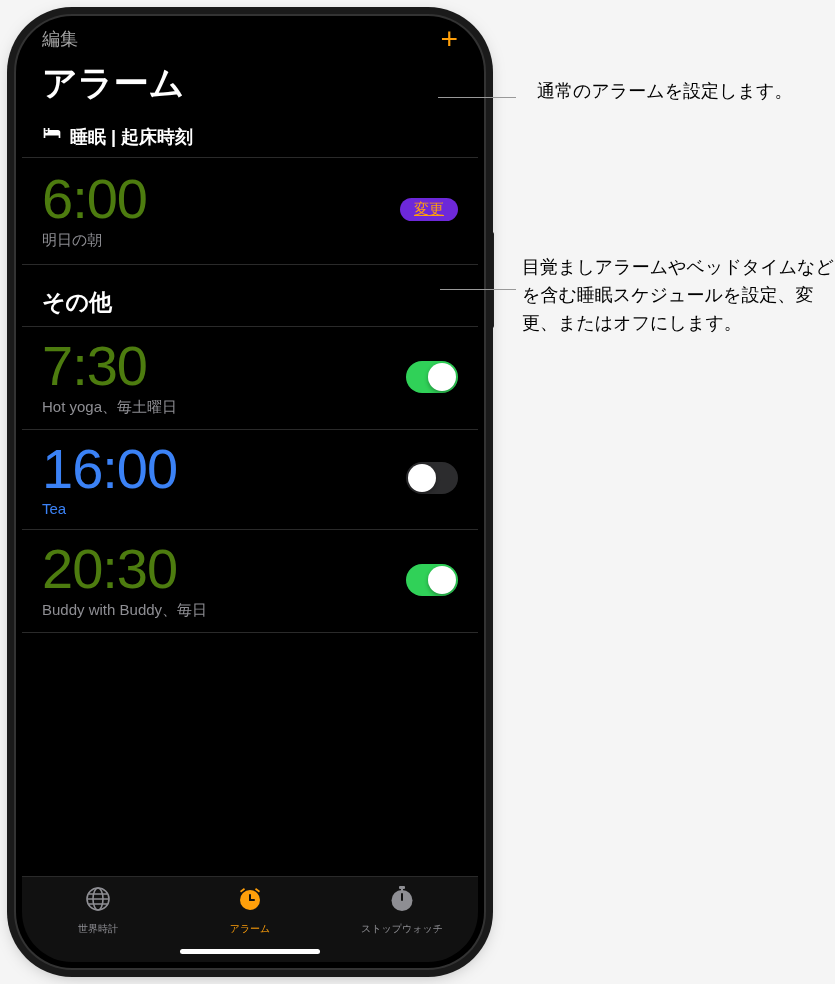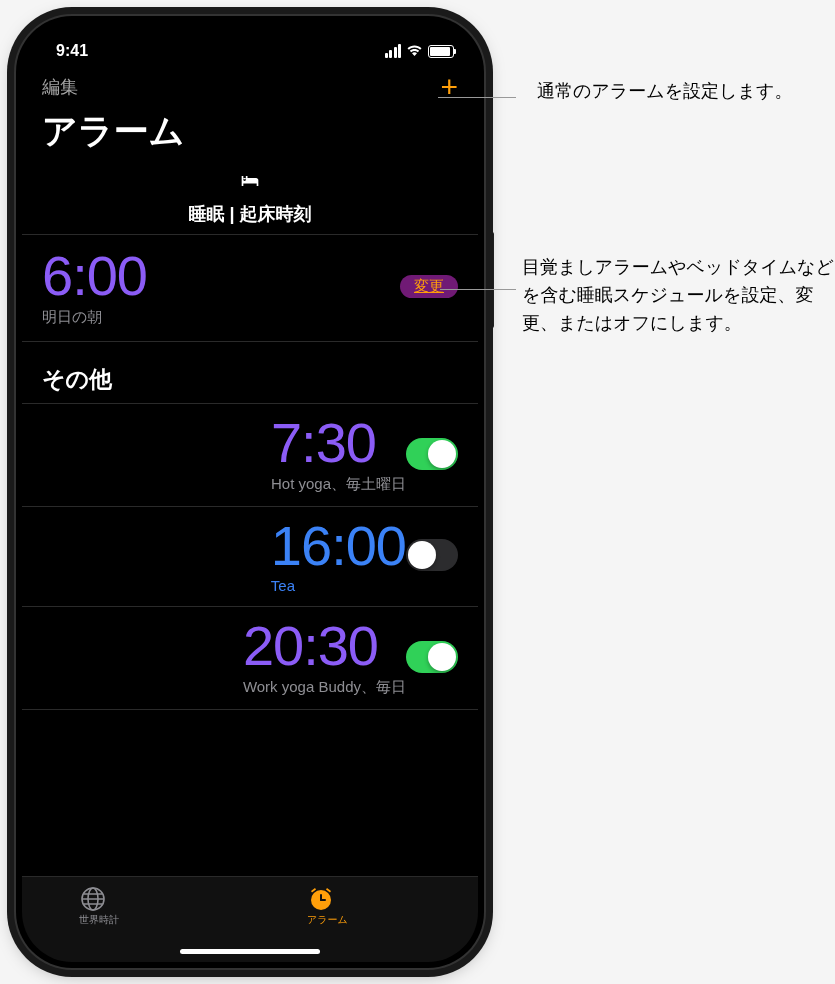--- a/index.html
+++ b/index.html
@@ -88,67 +88,65 @@
       padding: 2px 20px 14px;
       font-size: 35px;
       font-weight: 700;
     }
 
     .section-header {
       padding: 4px 20px 8px;
       font-size: 18px;
       font-weight: 600;
       display:flex;
-      align-items:center;
       gap:8px;
       border-bottom:0.5px solid #2a2a2a;
-      flex-direction:column;
     }
     .bed-icon svg { width:20px; height:16px; }
 
     .sleep-row {
       padding: 12px 20px 14px;
       display:flex;
       justify-content:space-between;
       align-items:center;
       border-bottom:0.5px solid #2a2a2a;
     }
     .alarm-time-big {
       font-size: 56px;
       font-weight: 300;
       line-height:1.05;
       letter-spacing:-1px;
-      color:#8b5cf6;
+      color:#4d7c0f;
     }
     .alarm-sub {
       color:#8e8e93;
       font-size:15px;
       margin-top:2px;
     }
     .change-btn {
-      background:#701a75;
+      background:#6d28d9;
       color:#ff9f0a;
       border-radius:18px;
       padding:2px 14px;
       font-size:15px;
       font-weight:500;
       text-decoration:underline;
     }
 
     .section-other {
       padding: 22px 20px 8px;
       font-size:23px;
       font-weight:700;
       border-bottom:0.5px solid #2a2a2a;
     }
 
     .alarm-row {
       padding: 10px 20px 12px;
       display:flex;
-      justify-content:flex-end;
+      justify-content:space-between;
       align-items:center;
       border-bottom:0.5px solid #2a2a2a;
     }
     .alarm-row.off .alarm-time-big,
     .alarm-row.off .alarm-sub { color:#3b82f6; }
 
     .switch {
       width:52px;
       height:32px;
       background:#2c2c2e;
@@ -177,22 +175,22 @@
       height:86px;
       background:#111;
       display:flex;
       justify-content:space-around;
       padding-top:8px;
       border-top:0.5px solid #2a2a2a;
     }
     .tab {
       display:flex;
       flex-direction:column;
-      align-items:flex-start;
-      gap:0;
+      align-items:center;
+      gap:9px;
       color:#8e8e93;
       font-size:10px;
       width:25%;
     }
     .tab.active { color:#ff9f0a; }
     .tab svg { width:28px; height:28px; }
     .home-indicator {
       position:absolute;
       bottom:8px;
       left:50%;
@@ -225,39 +223,20 @@
 
 <div class="side-button-left-1"></div>
 <div class="side-button-left-2"></div>
 <div class="side-button-left-3"></div>
 <div class="side-button-right"></div>
 
 <div class="phone">
   <div class="screen">
     <div class="notch"></div>
 
-    <div class="status-bar">
-      <div class="status-left">9:41</div>
-      <div class="status-right">
-        <div class="signal-bars">
-            <span></span>
-            <span></span>
-            <span></span>
-            <span></span>
-          </div>
-        <div class="wifi-icon">
-          <svg viewBox="0 0 17 13" fill="#fff">
-              <path d="M8.5 13 L11 10.2 C9.6 8.9 7.4 8.9 6 10.2 Z M3.8 7.8 L5.2 9.3 C7 7.6 10 7.6 11.8 9.3 L13.2 7.8 C10.6 5.3 6.4 5.3 3.8 7.8 Z M1.5 5.3 L2.9 6.8 C6 3.8 11 3.8 14.1 6.8 L15.5 5.3 C11.6 1.5 5.4 1.5 1.5 5.3 Z"></path>
-            </svg>
-        </div>
-        <div class="battery">
-            <div class="battery-fill"></div>
-          </div>
-      </div>
-    </div>
 
     <div class="nav-bar">
       <div class="nav-edit">編集</div>
       <div class="nav-add">+</div>
     </div>
 
     <div class="title">アラーム</div>
 
     <div class="section-header">
       <span class="bed-icon">
@@ -294,21 +273,21 @@
         <div class="alarm-sub">Tea</div>
       </div>
       <div class="switch">
           <div class="knob"></div>
         </div>
     </div>
 
     <div class="alarm-row">
       <div>
         <div class="alarm-time-big">20:30</div>
-        <div class="alarm-sub">Work yoga Buddy、毎日</div>
+        <div class="alarm-sub">Buddy with Buddy、毎日</div>
       </div>
       <div class="switch on">
           <div class="knob"></div>
         </div>
     </div>
 
     <div class="tab-bar">
       <div class="tab">
         <svg viewBox="0 0 28 28" fill="none" stroke="currentColor" stroke-width="1.6">
             <circle cx="14" cy="14" r="11"></circle>
@@ -321,20 +300,29 @@
       </div>
       <div class="tab active">
         <svg viewBox="0 0 28 28" fill="currentColor">
             <circle cx="14" cy="15" r="10"></circle>
             <path d="M4 6 L8 3 L9 4.5 L5 7.5 Z M24 6 L20 3 L19 4.5 L23 7.5 Z"></path>
             <rect fill="#111" x="13" y="9" width="2" height="7" rx="1"></rect>
             <rect fill="#111" x="13" y="14" width="6" height="2" rx="1"></rect>
           </svg>
         <span>アラーム</span>
       </div>
+      <div class="tab">
+        <svg viewBox="0 0 28 28" fill="currentColor">
+            <circle cx="14" cy="15.5" r="10.5"></circle>
+            <rect x="11" y="1" width="6" height="3" rx="1"></rect>
+            <rect x="13" y="3" width="2" height="3"></rect>
+            <rect fill="#111" x="13" y="8" width="2" height="8" rx="1"></rect>
+          </svg>
+        <span>ストップウォッチ</span>
+      </div>
       <div class="home-indicator"></div>
     </div>
 
   </div>
 </div>
 
 <div class="leader leader-1"></div>
 <div class="callout callout-1">通常のアラームを設定します。</div>
 
 <div class="leader leader-2"></div>

